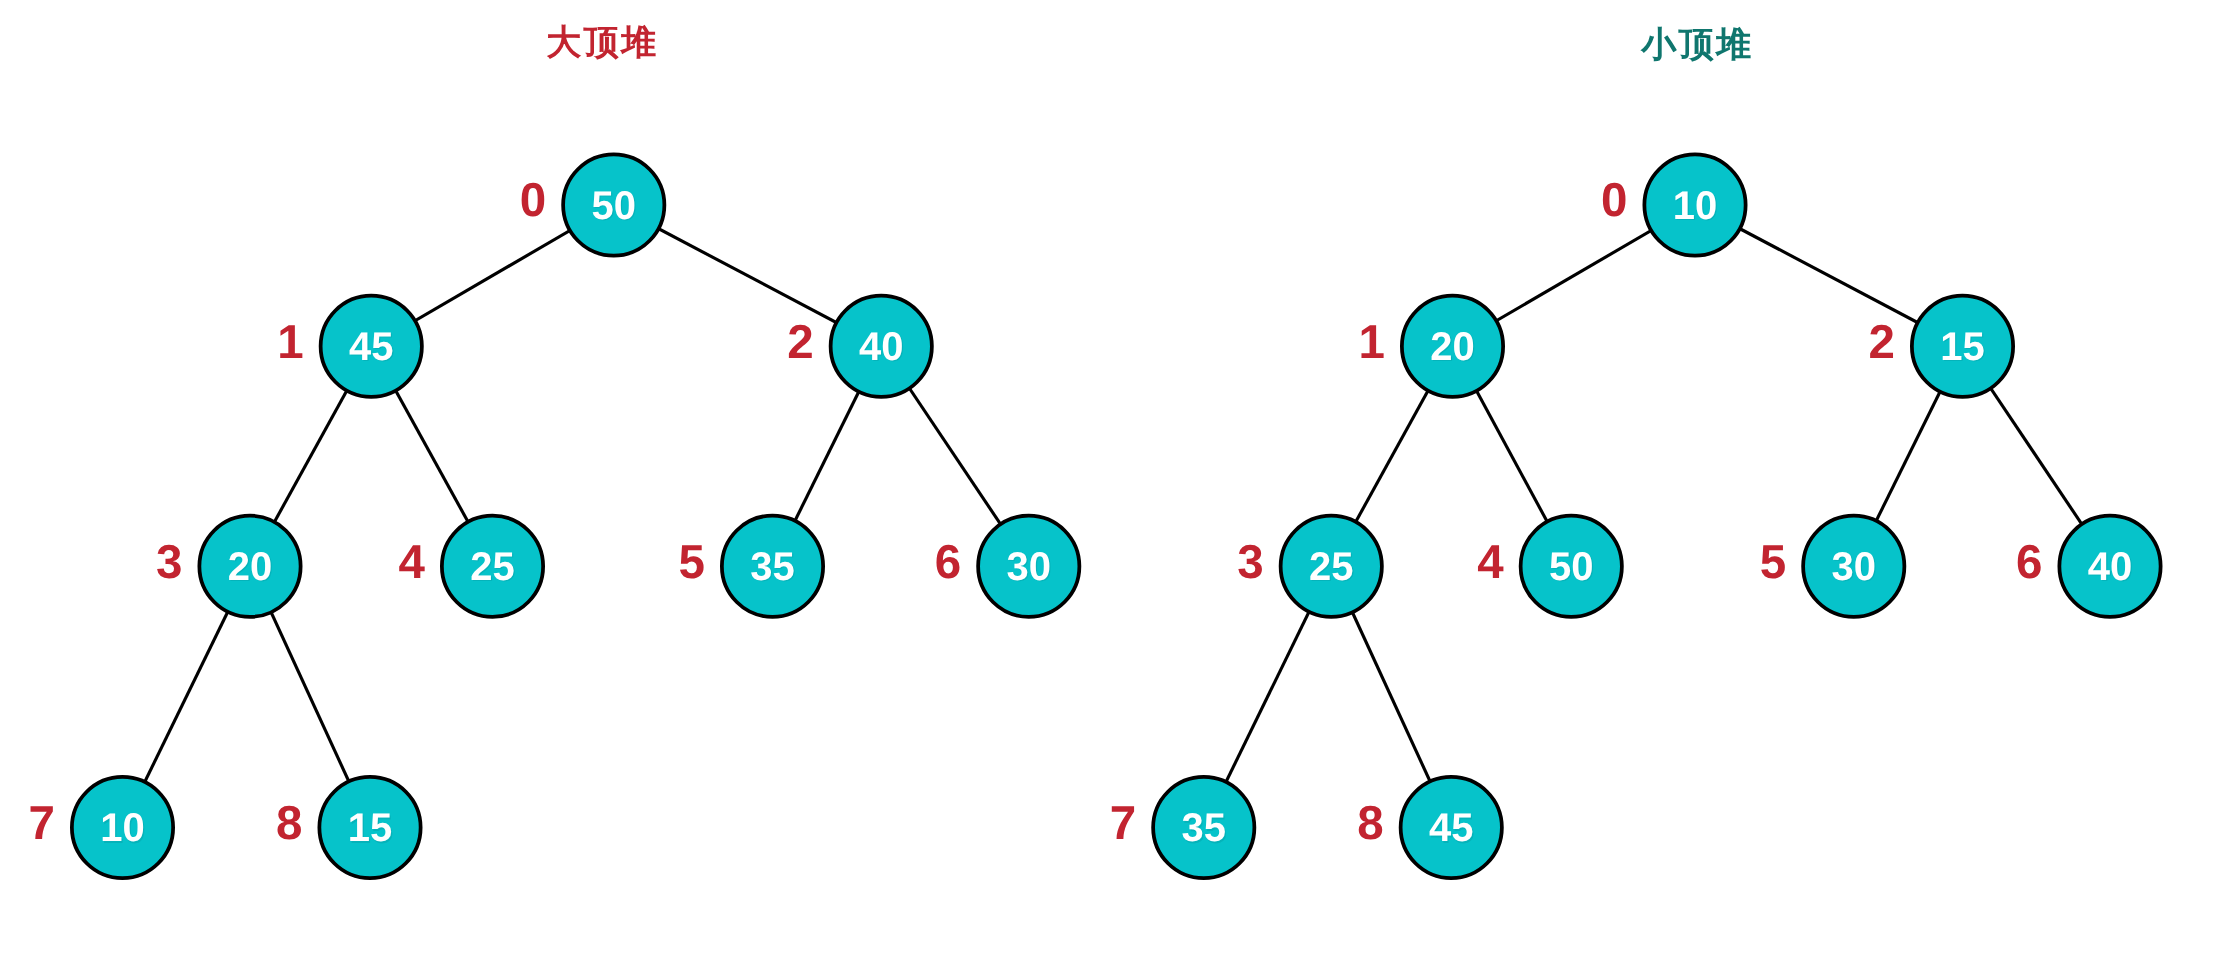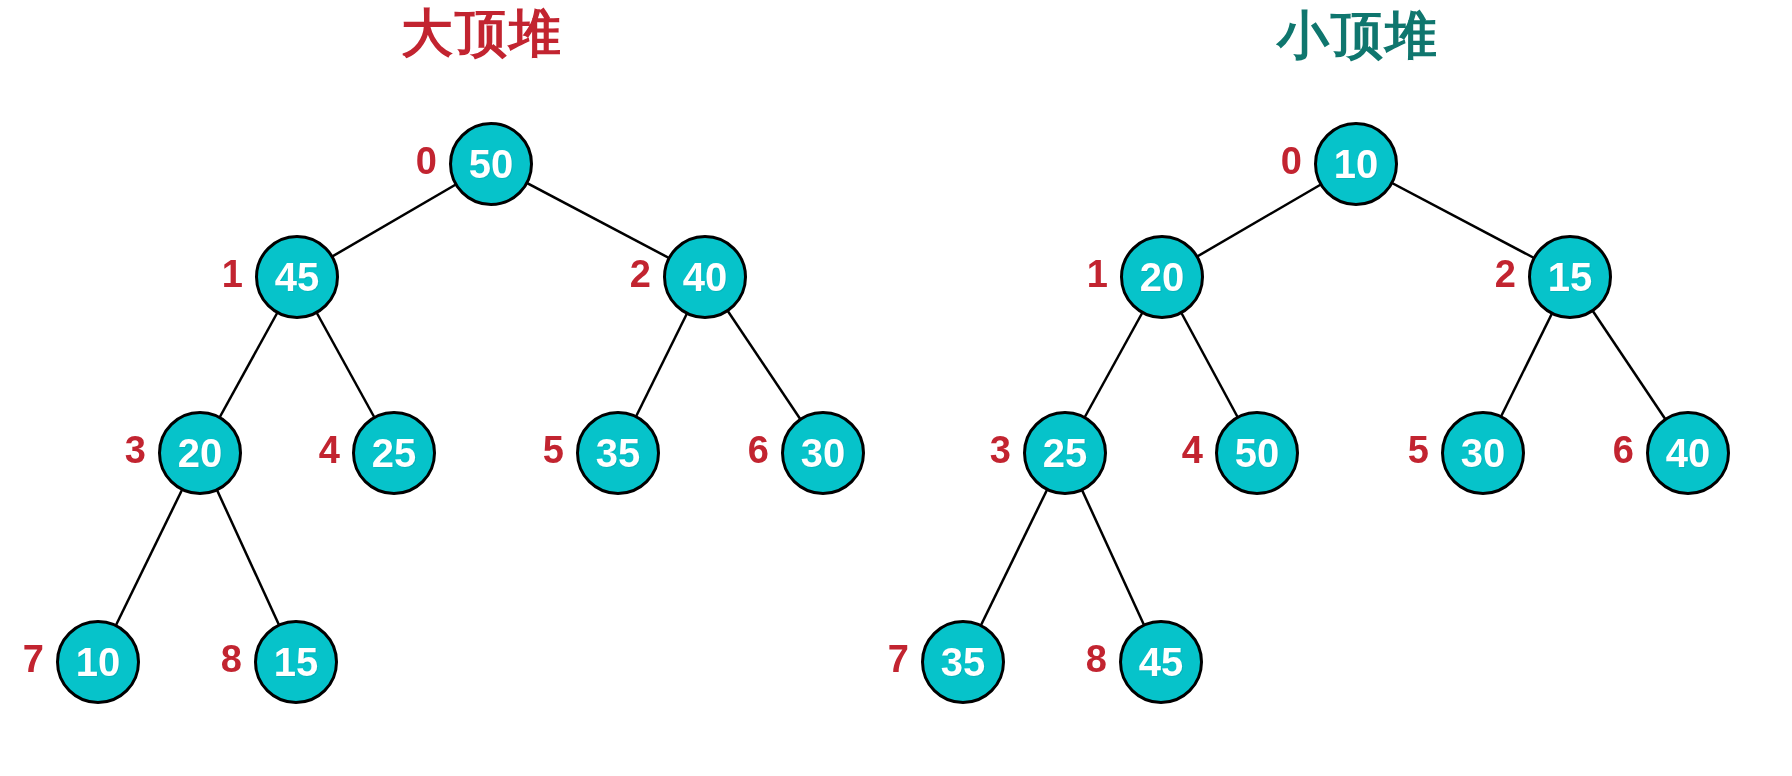--- a/index.html
+++ b/index.html
@@ -12,36 +12,36 @@
     font-family: "Liberation Sans", sans-serif;
   }
   .edges-svg {
     position: absolute;
     left: 0; top: 0;
     width: 1792px; height: 776px;
   }
   .tree-title {
     position: absolute;
     transform: translate(-50%, -50%);
-    font-size: 52px;
+    font-size: 28px;
     font-weight: 600;
     white-space: nowrap;
     letter-spacing: 2px;
   }
   .node {
     position: absolute;
     width: 84px;
     height: 84px;
     border-radius: 50%;
     box-sizing: border-box;
     border: 3px solid #000;
     display: flex;
     align-items: center;
     justify-content: center;
-    font-size: 40px;
+    font-size: 32px;
     font-weight: bold;
     text-shadow: 1px 1px 0 rgba(0,0,0,0.08);
   }
   .idx {
     position: absolute;
     transform: translateY(-50%);
     font-size: 38px;
     font-weight: bold;
     line-height: 1;
     white-space: nowrap;

